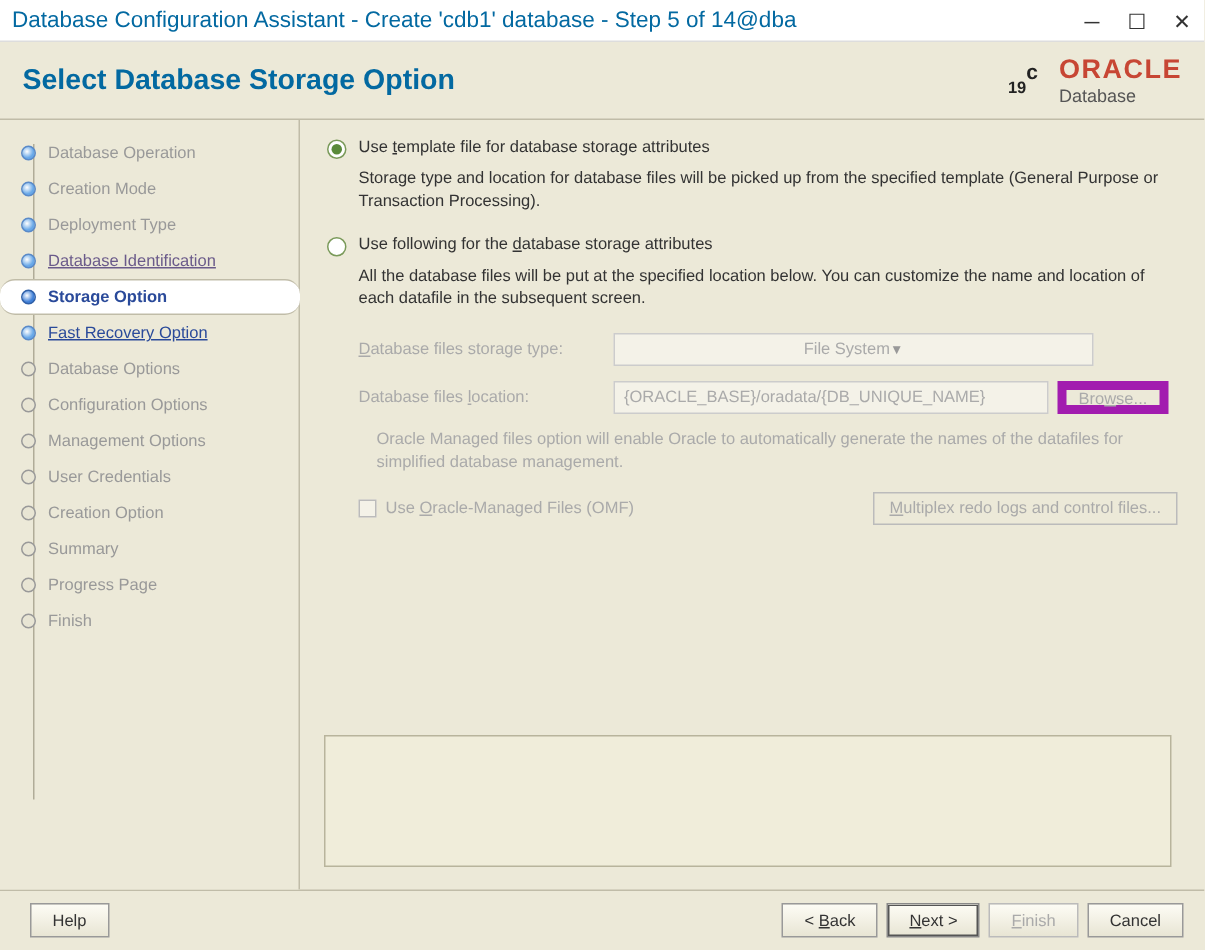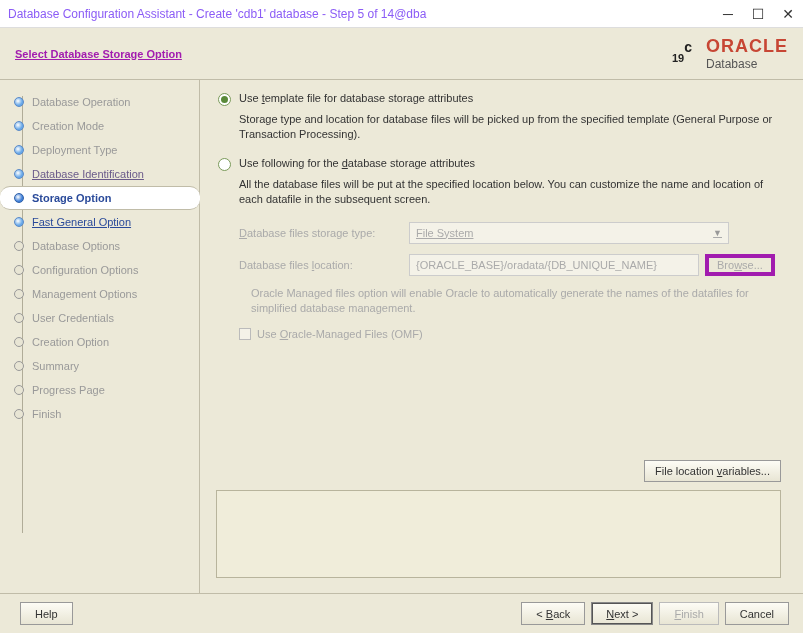--- a/index.html
+++ b/index.html
@@ -1,26 +1,26 @@
 <!DOCTYPE html>
 <html><head>
 <meta charset="utf-8">
 <style>
 * { box-sizing: border-box; margin: 0; padding: 0; font-family: Tahoma, Arial, sans-serif; font-size: 11px; }
 body { background: #ece9d8; width: 803px; height: 633px; overflow: hidden; }
 
 
 .titlebar { height: 28px; background: #fff; display: flex; align-items: center; padding: 0 8px; border-bottom: 1px solid #ddd; }
-.titlebar .title { flex: 1; font-size: 12px; color: #8b5cf6; }
+.titlebar .title { flex: 1; font-size: 15px; color: #0369a1; }
 .titlebar .win-controls { display: flex; gap: 16px; }
 .titlebar .win-btn { width: 14px; text-align: center; font-size: 14px; color: #333; cursor: default; font-family: Arial; }
 
 
 .header { height: 52px; background: #ece9d8; display: flex; align-items: center; padding: 0 15px; border-bottom: 1px solid #c0bca8; }
-.header h1 { font-size: 11px; font-weight: bold; color: #a21caf; flex: 1; text-decoration: underline; }
+.header h1 { font-size: 19px; font-weight: bold; color: #0369a1; flex: 1; }
 .header .logo { display: flex; align-items: center; gap: 14px; }
 .logo-19c { font-size: 26px; font-weight: bold; color: #222; }
 .logo-19c sup { font-size: 14px; vertical-align: super; }
 .logo-oracle { text-align: right; }
 .logo-oracle .o { color: #c74634; font-weight: bold; font-size: 18px; letter-spacing: 1px; }
 .logo-oracle .db { color: #555; font-size: 12px; display: block; text-align: left; }
 
 
 .main { display: flex; height: 513px; }
 
@@ -44,24 +44,24 @@
 .radio.selected::after { content: ''; position: absolute; left: 2px; top: 2px; width: 7px; height: 7px; border-radius: 50%; background: #5a8a3a; }
 .radio-label { color: #333; }
 .radio-label u { text-decoration: underline; }
 .radio-desc { margin-left: 21px; color: #333; margin-bottom: 14px; line-height: 1.4; }
 
 .sub { margin-left: 21px; color: #aaa; }
 .sub-row { display: flex; align-items: center; margin-bottom: 10px; }
 .sub-row .lbl { width: 170px; color: #aaa; }
 .sub-row .lbl u { text-decoration: underline; }
 .combo, .textfield { flex: 1; height: 22px; border: 1px solid #ccc; background: #f4f2e8; padding: 0 6px; display: flex; align-items: center; color: #aaa; }
-.combo { justify-content: space-between; max-width: 320px; text-decoration: underline; }
+.combo { justify-content: center; max-width: 320px; }
 .combo .arrow { color: #999; font-size: 9px; }
 .textfield { max-width: 290px; }
-.btn-small { height: 22px; padding: 0 8px; border: 4px solid #a21caf; background: #ece9d8; color: #aaa; margin-left: 6px; }
+.btn-small { height: 22px; padding: 0 8px; border: 6px solid #a21caf; background: #ece9d8; color: #aaa; margin-left: 6px; }
 .sub-note { color: #aaa; margin: 6px 12px 12px; line-height: 1.4; }
 .chk-row { display: flex; align-items: center; }
 .chk { width: 12px; height: 12px; border: 1px solid #bbb; background: #f4f2e8; margin-right: 6px; }
 .chk-row .lbl { color: #aaa; flex: 1; }
 .btn-wide { height: 22px; padding: 0 10px; border: 1px solid #bbb; background: #ece9d8; color: #aaa; }
 
 .file-loc { position: absolute; right: 22px; top: 380px; height: 22px; padding: 0 10px; border: 1px solid #999; background: linear-gradient(#fdfcf5,#e8e5d4); color: #333; }
 .msg-area { position: absolute; left: 16px; right: 22px; top: 410px; height: 88px; border: 1px solid #b8b49c; background: #f0edda; }
 
 
@@ -112,21 +112,21 @@
     <div class="step done visited">
         <span class="dot"></span>
         <span class="label">Database Identification</span>
       </div>
     <div class="step current">
         <span class="dot"></span>
         <span class="label">Storage Option</span>
       </div>
     <div class="step done next">
         <span class="dot"></span>
-        <span class="label">Fast General Option</span>
+        <span class="label">Fast Recovery Option</span>
       </div>
     <div class="step">
         <span class="dot"></span>
         <span class="label">Database Options</span>
       </div>
     <div class="step">
         <span class="dot"></span>
         <span class="label">Configuration Options</span>
       </div>
     <div class="step">
@@ -180,24 +180,24 @@
         <span class="lbl">Database files <u>l</u>ocation:</span>
         <div class="textfield">
             <span>{ORACLE_BASE}/oradata/{DB_UNIQUE_NAME}</span>
           </div>
         <button class="btn-small">Bro<u>w</u>se...</button>
       </div>
       <div class="sub-note">Oracle Managed files option will enable Oracle to automatically generate the names of the datafiles for simplified database management.</div>
       <div class="chk-row">
         <span class="chk"></span>
         <span class="lbl">Use <u>O</u>racle-Managed Files (OMF)</span>
+        <button class="btn-wide"><u>M</u>ultiplex redo logs and control files...</button>
       </div>
     </div>
 
-    <button class="file-loc">File location <u>v</u>ariables...</button>
     <div class="msg-area"></div>
   </div>
 </div>
 
 <div class="footer">
   <button class="btn">Help</button>
   <div class="spacer"></div>
   <button class="btn">&lt; <u>B</u>ack</button>
   <button class="btn primary"><u>N</u>ext &gt;</button>
   <button class="btn disabled"><u>F</u>inish</button>

